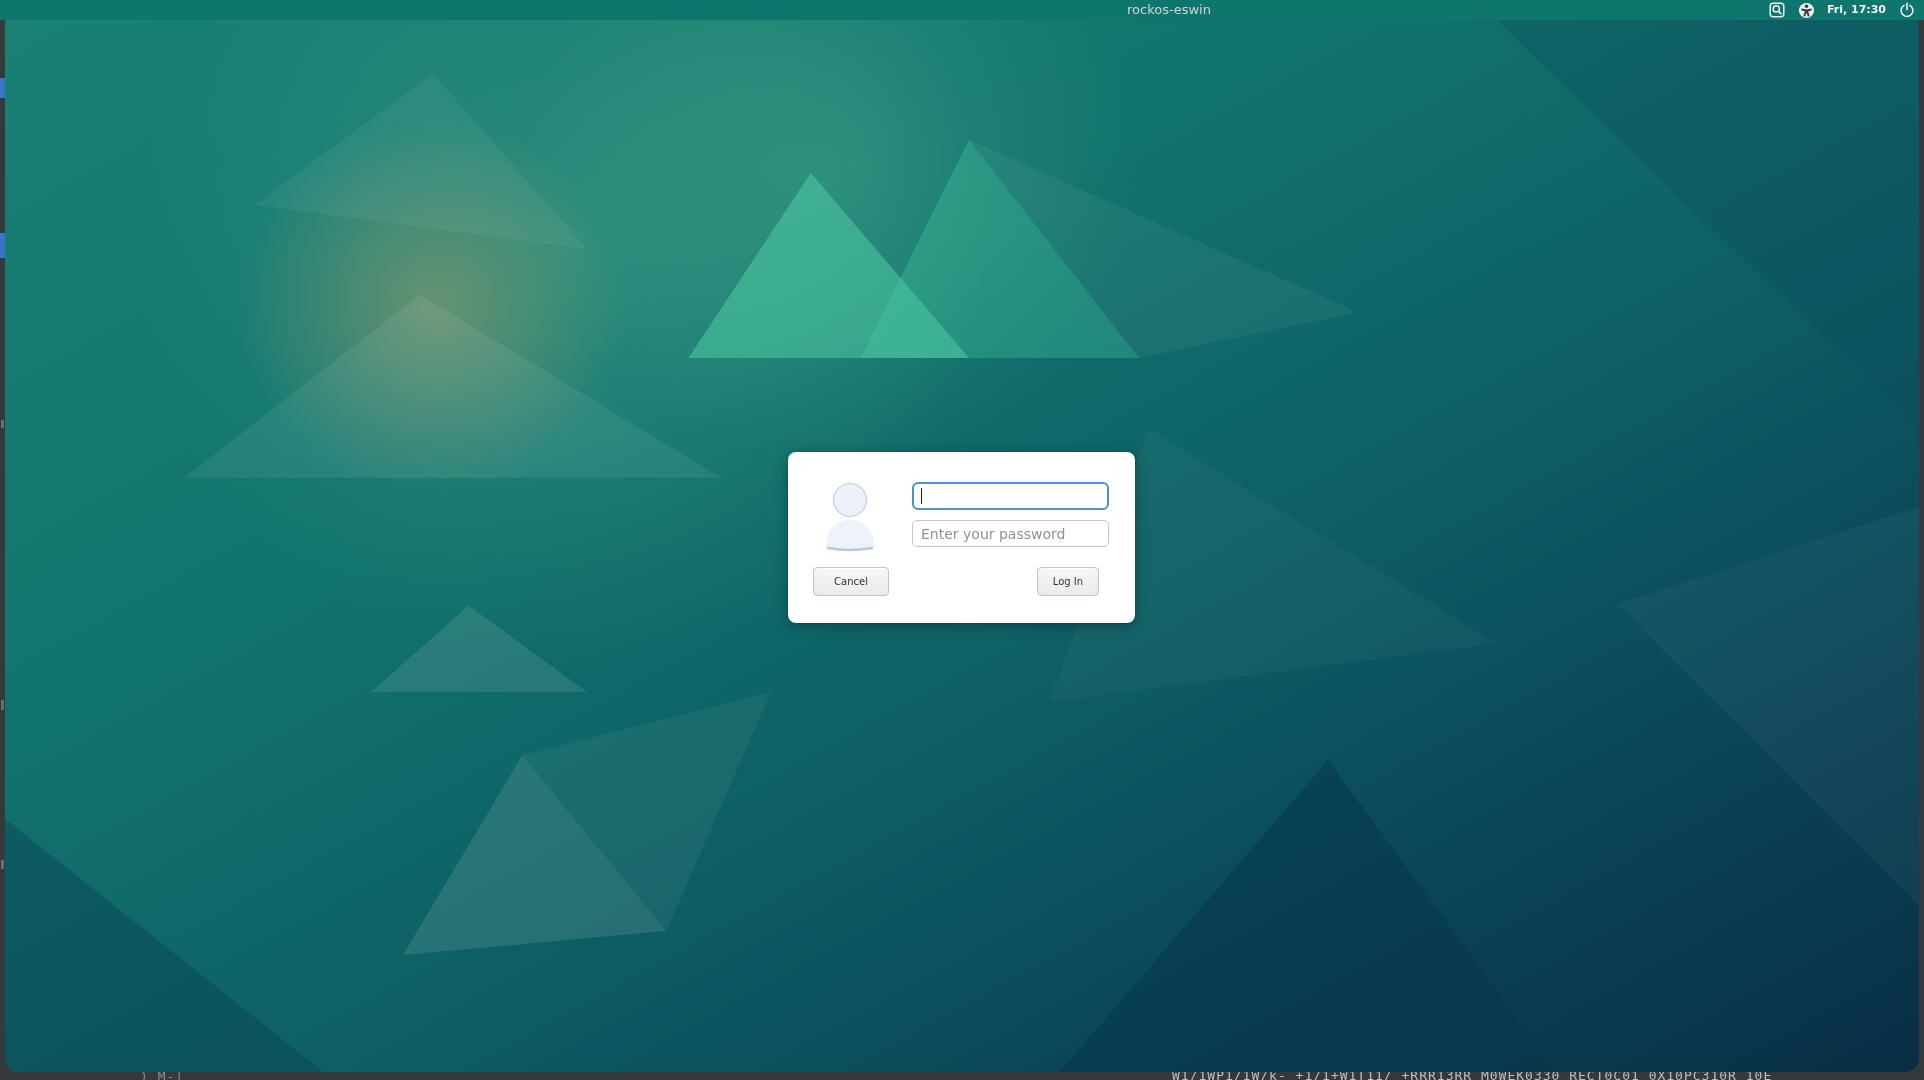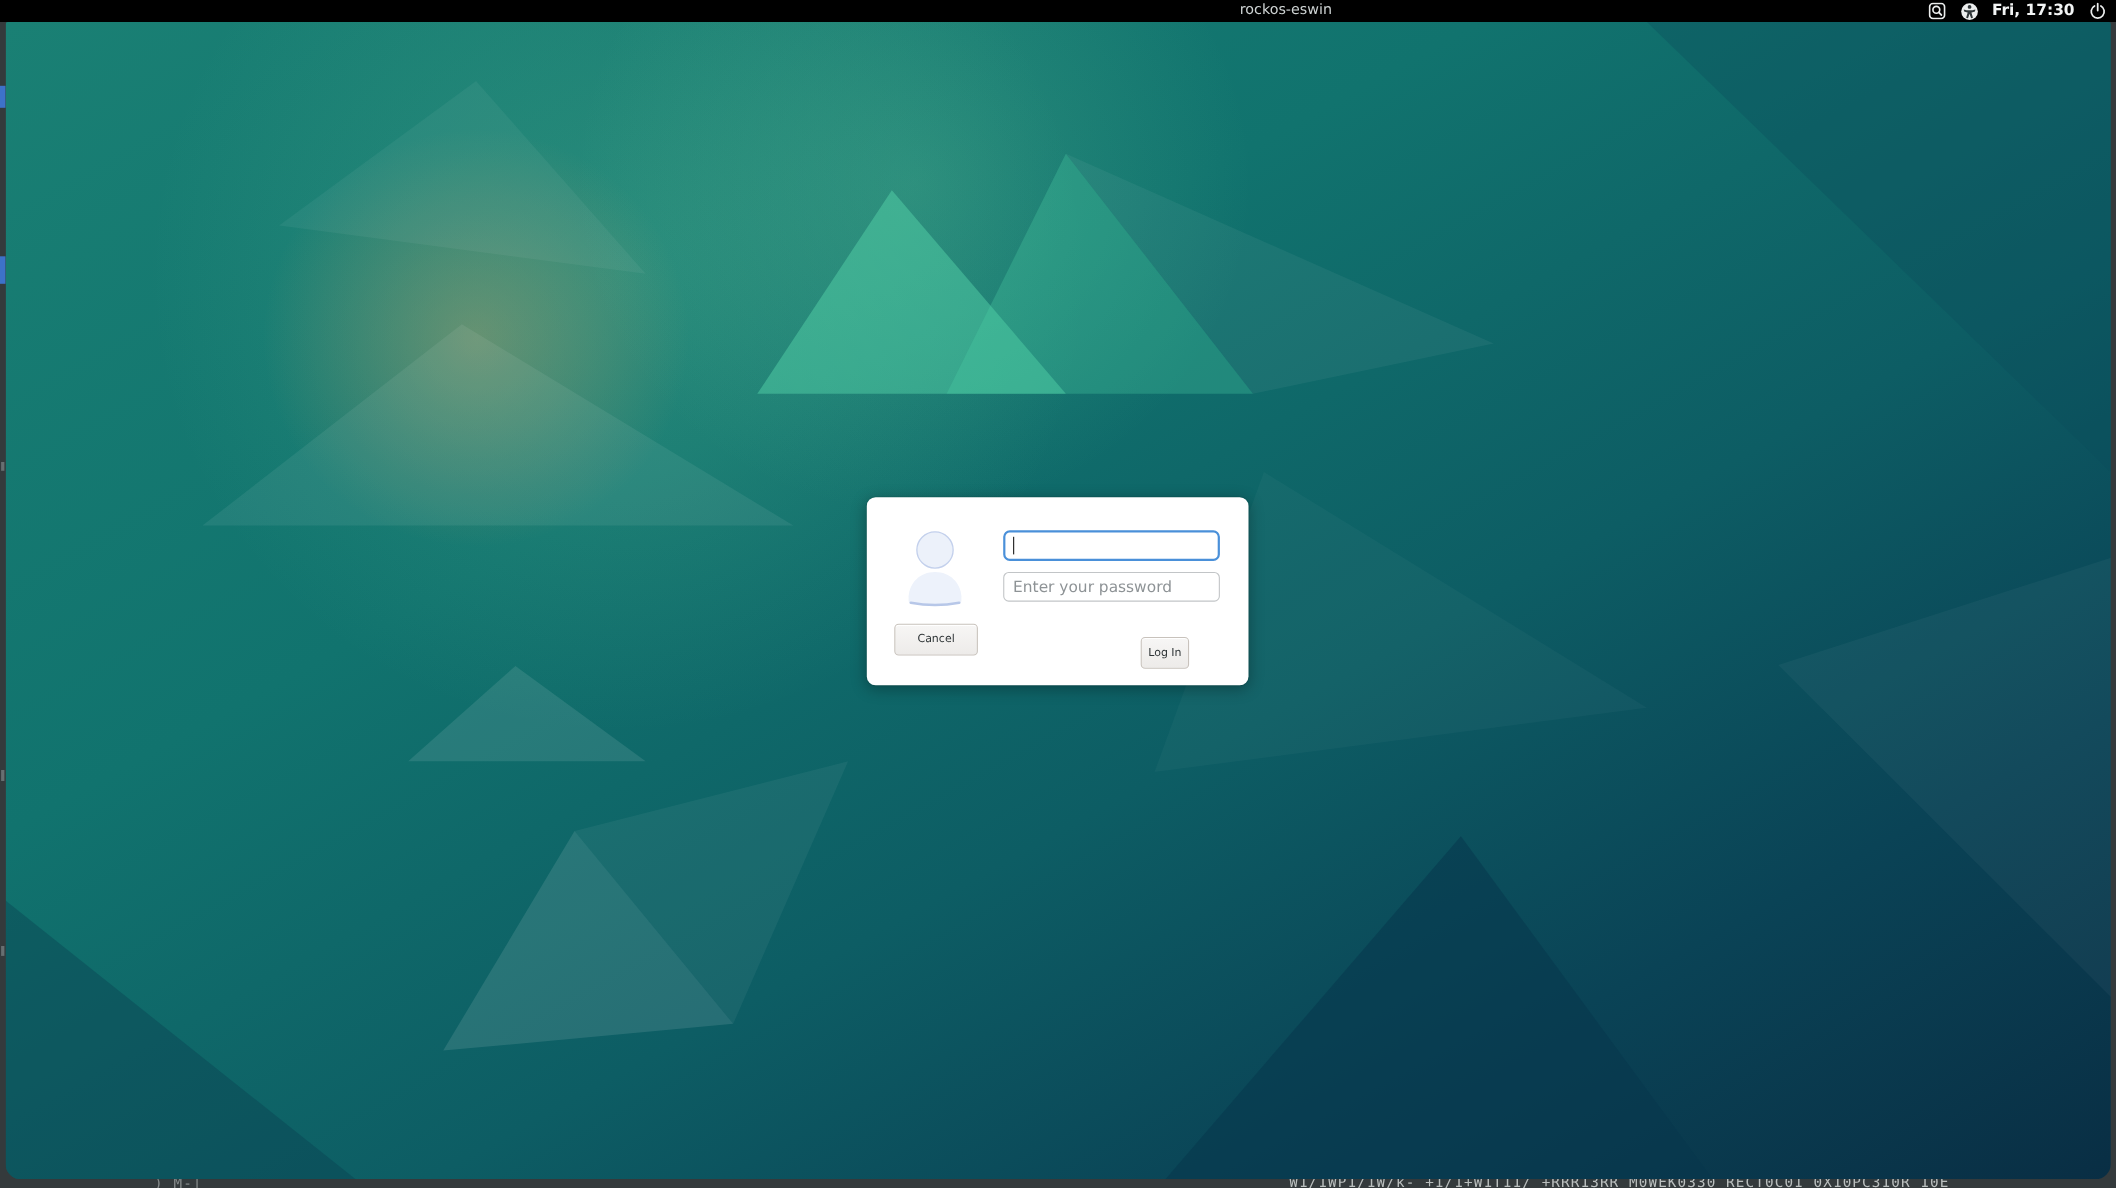--- a/index.html
+++ b/index.html
@@ -17,26 +17,26 @@
   .edge-mark.m2 { top:233px; height:25px; }
   .edge-speck { position:absolute; background:#9aa4a6; opacity:.5; }
 
   
   .wallpaper { position:absolute; left:5px; right:5px; top:20px; bottom:8px;
                border-radius:2px 2px 14px 14px; overflow:hidden; z-index:1; }
   .wallpaper svg { width:100%; height:100%; display:block; }
 
   
   .top-bar { position:absolute; left:0; top:0; width:1924px; height:20px;
-             background:#000000; z-index:3; color:#d8dcdc; font-size:13px; }
+             background:#0f766e; z-index:3; color:#d8dcdc; font-size:13px; }
   .hostname { position:absolute; left:1127px; top:0; line-height:20px; color:#ced3d3; }
   .bar-right { position:absolute; right:9px; top:0; height:20px; display:flex;
                align-items:center; gap:12px; }
   .bar-icon { width:17px; height:17px; display:flex; align-items:center; justify-content:center; }
-  .clock { color:#f2f4f4; font-weight:bold; font-size:14px; line-height:20px; }
+  .clock { color:#f2f4f4; font-weight:bold; font-size:11px; line-height:20px; }
 
   
   .login-dialog { position:absolute; left:788px; top:452px; width:347px; height:171px;
                   background:#ffffff; border-radius:8px; z-index:4;
                   box-shadow:0 3px 14px rgba(0,0,0,.30), 0 0 0 1px rgba(0,0,0,.06); }
   .avatar { position:absolute; left:34px; top:30px; width:56px; height:73px; }
   .entry-wrap { position:absolute; left:124px; width:197px; }
   .entry { width:100%; display:block; background:#fff; font-family:"DejaVu Sans",sans-serif;
            font-size:14px; color:#be185d; outline:none; padding:1px 8px; }
   .username-wrap { top:30px; height:28px; }
@@ -44,21 +44,21 @@
   .password-wrap { top:68px; height:27px; }
   .entry.password { height:27px; border:1px solid #c2c5c7; border-radius:5px; }
   .entry.password::placeholder { color:#8e9396; opacity:1; }
   .text-cursor { position:absolute; left:9px; top:6px; width:1px; height:16px;
                  background:#1a1a1a; }
   .gtk-btn { position:absolute; top:115px; height:29px; border:1px solid #c8c2bc;
              border-radius:4px; background:linear-gradient(#f7f6f5,#edebe9);
              box-shadow:inset 0 1px 0 #fff; color:#2e3436; font-size:10px;
              font-family:"DejaVu Sans",sans-serif; cursor:pointer; }
   .cancel-btn { left:25px;  width:76px; }
-  .login-btn  { left:249px; width:44px;margin-top:12px; }
+  .login-btn  { left:249px; width:62px; }
 </style>
 </head>
 <body>
 
 <div class="console-layer">
   <span class="console-line console-frag-left">) M-|</span>
   <span class="console-line console-frag-right">W1/1WP1/1W/k- +1/1+W1T11/ +RRR13RR M0WEK0330 RECT0C01 0X10PC310R 10E</span>
   <span class="edge-mark m1"></span>
   <span class="edge-mark m2"></span>
   <span class="edge-speck" style="left:1px;top:420px;width:3px;height:8px;"></span>

